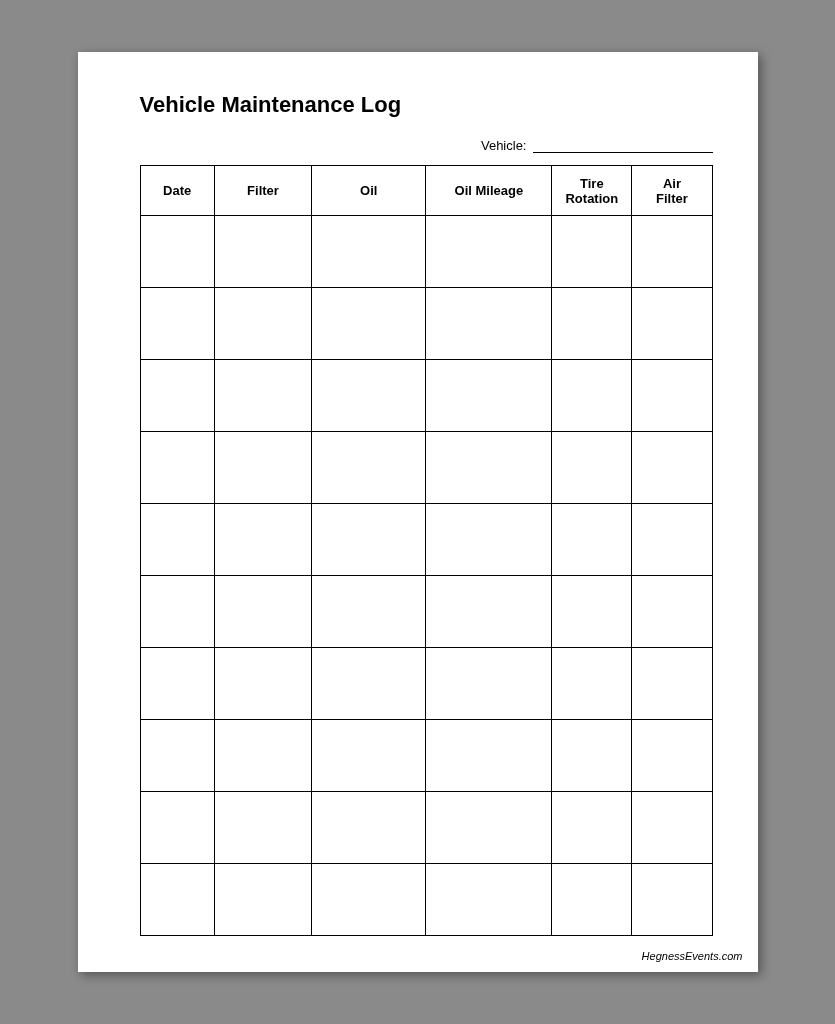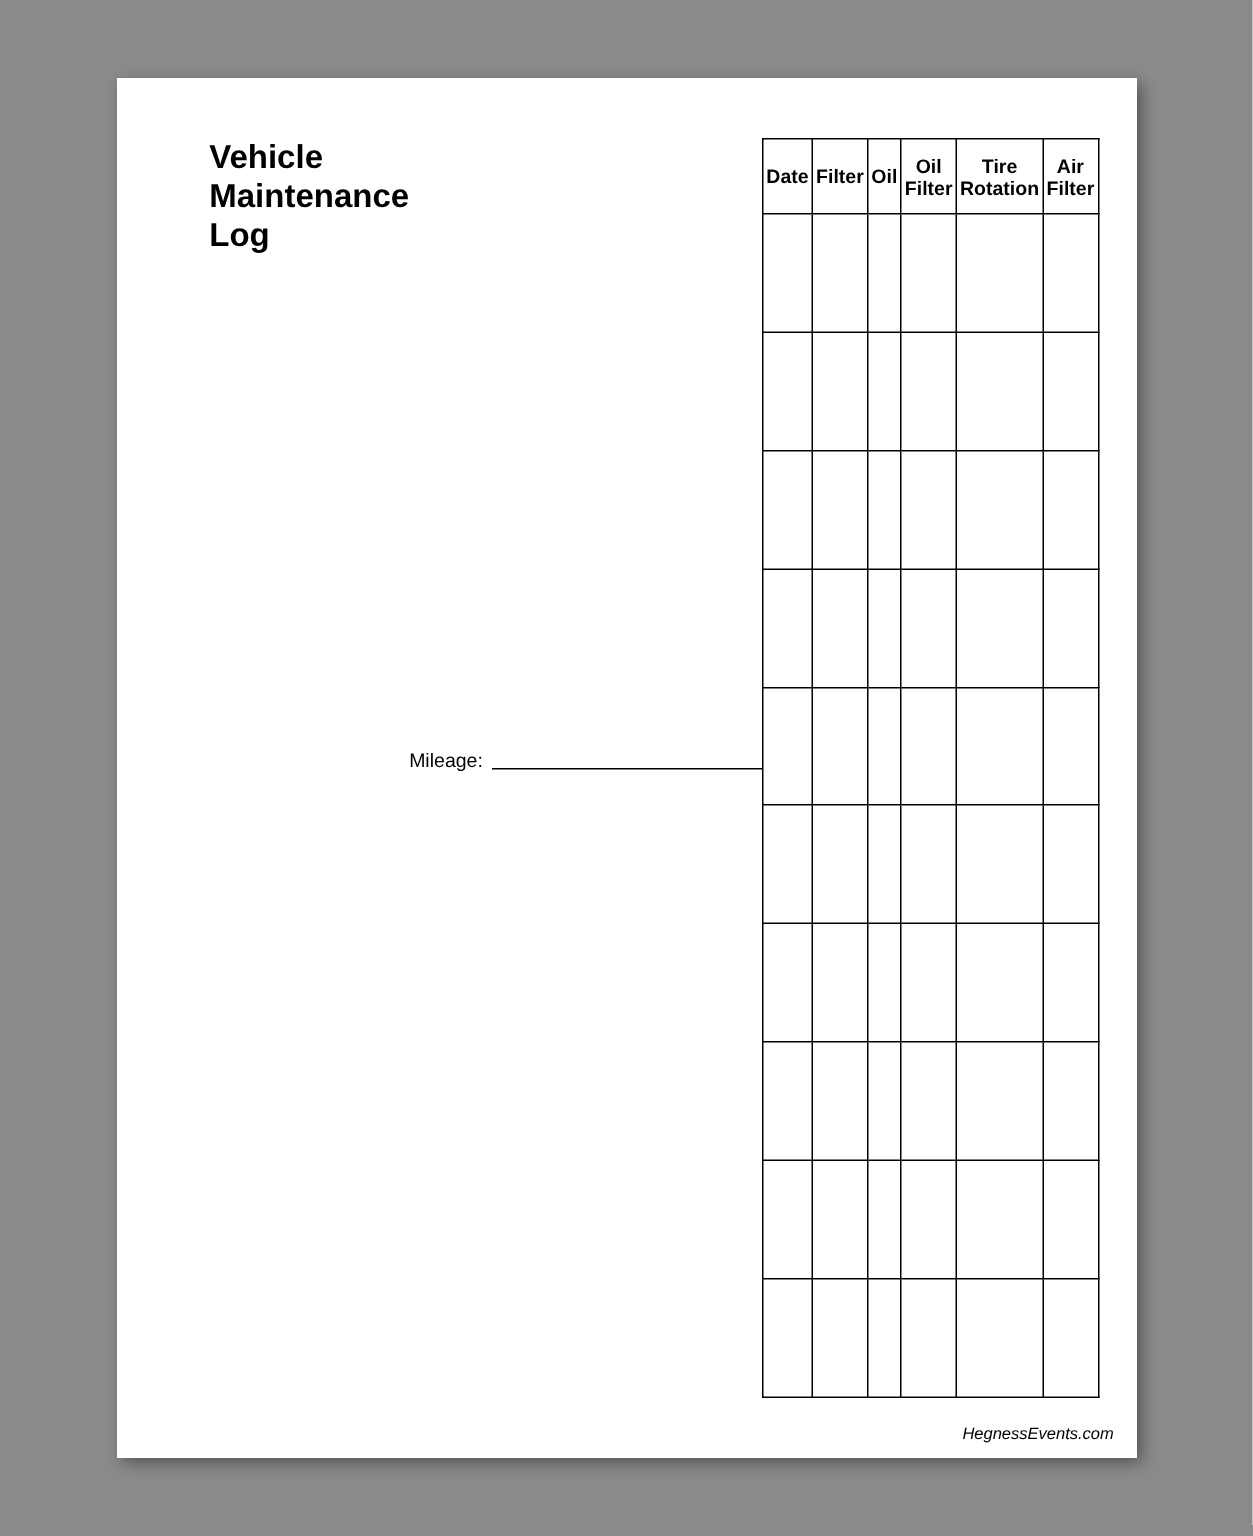--- a/index.html
+++ b/index.html
@@ -19,21 +19,21 @@
     }
 
     .page {
       width: 680px;
       height: 920px;
       background: #ffffff;
       box-shadow: 3px 3px 10px rgba(0,0,0,0.4);
       padding: 40px 45px 40px 62px;
       position: relative;
       display: flex;
-      flex-direction: row;
+      flex-direction: column;
     }
 
     .page-title {
       font-size: 22px;
       font-weight: bold;
       margin-bottom: 20px;
       color: #000;
     }
 
     .vehicle-field {
@@ -91,31 +91,31 @@
       margin-left: 17px;
     }
   </style>
 </head>
 <body>
 
 <div class="page">
   <div class="page-title">Vehicle Maintenance Log</div>
 
   <div class="vehicle-field">
-    <span class="vehicle-label">Mileage:</span>
+    <span class="vehicle-label">Vehicle:</span>
     <span class="vehicle-line"></span>
   </div>
 
   <table>
     <thead>
       <tr>
         <th style="width:13%">Date</th>
         <th style="width:17%">Filter</th>
         <th style="width:20%">Oil</th>
-        <th style="width:22%">Oil Filter</th>
+        <th style="width:22%">Oil Mileage</th>
         <th style="width:14%">Tire<br>Rotation</th>
         <th style="width:14%">Air<br>Filter</th>
       </tr>
     </thead>
     <tbody id="table-body">
     <tr>
           <td></td>
           <td></td>
           <td></td>
           <td></td>

